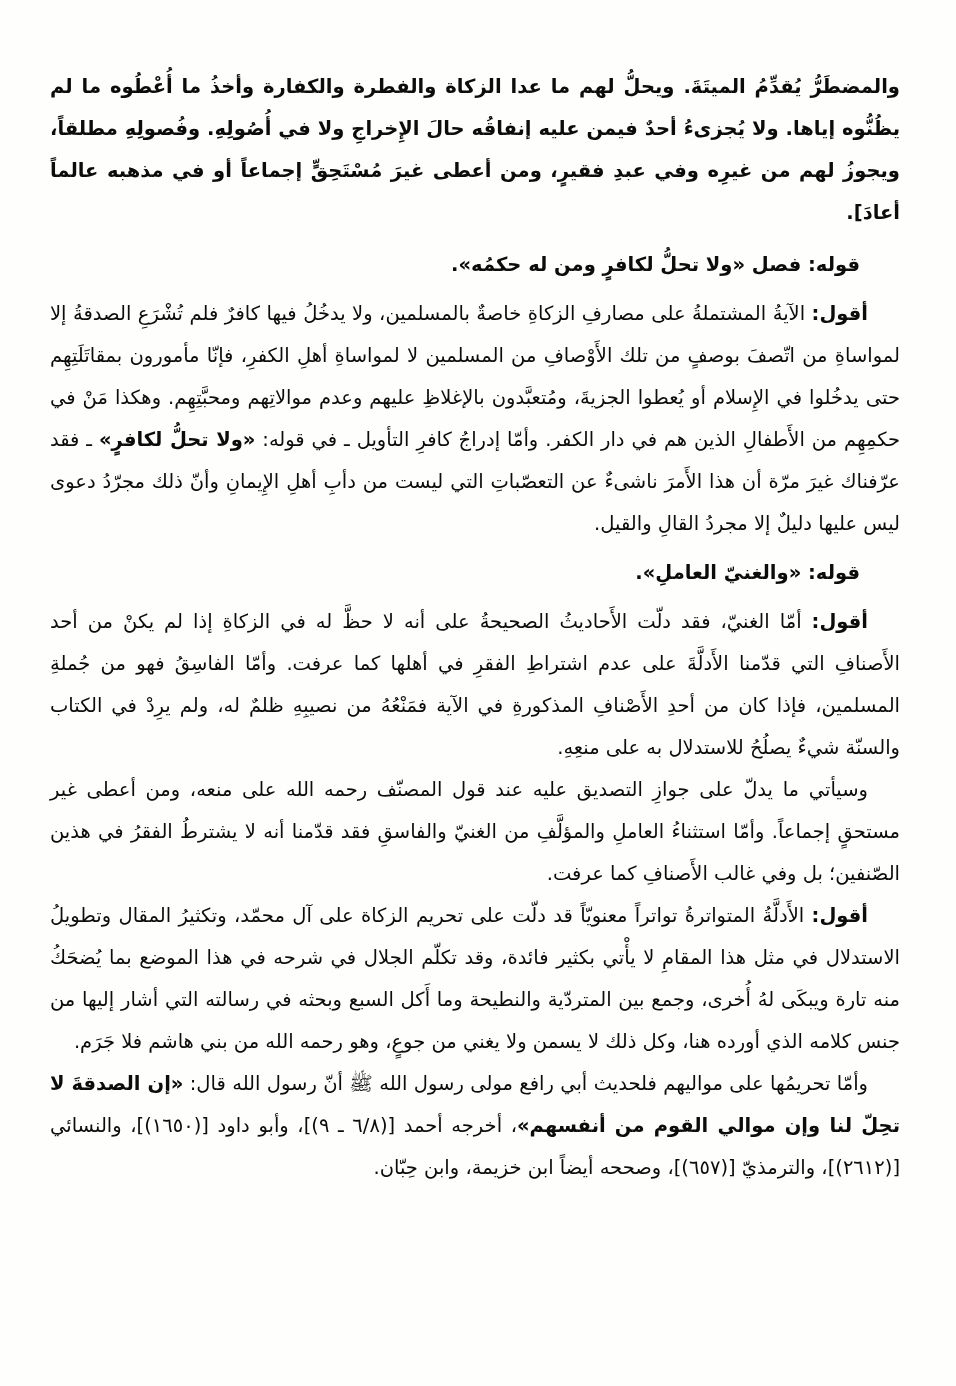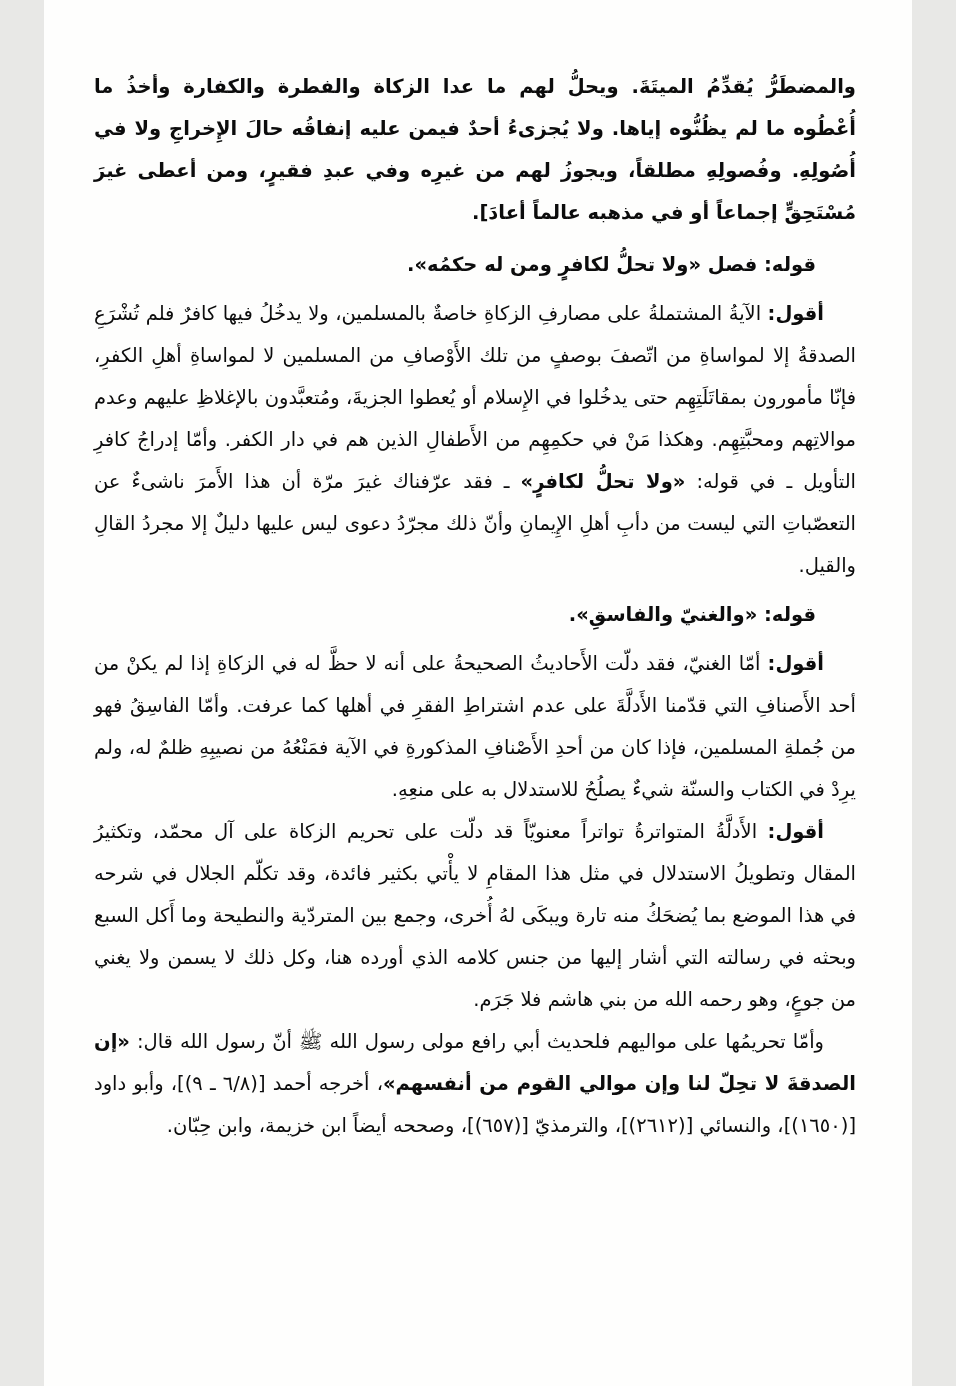--- a/index.html
+++ b/index.html
@@ -2,21 +2,21 @@
 <html lang="ar" dir="rtl"><head>
 <meta charset="utf-8">
 <style>
   html, body {
     margin: 0;
     padding: 0;
     background: #e8e8e6;
   }
   .page {
     position: relative;
-    width: 868px;
+    width: 956px;
     height: 1386px;
     margin: 0 auto;
     background: #fefefd;
     overflow: hidden;
     direction: rtl;
     font-family: "DejaVu Sans", sans-serif;
     color: #0c0c0c;
   }
   .text-block {
     position: absolute;
@@ -60,18 +60,19 @@
   }
 </style>
 </head>
 <body>
 
 <div class="page">
   <div class="text-block">
       <p class="para matn"><span class="b">والمضطَرُّ يُقدِّمُ الميتَةَ. ويحلُّ لهم ما عدا الزكاة والفطرة والكفارة وأخذُ ما أُعْطُوه ما لم يظُنُّوه إياها. ولا يُجزىءُ أحدٌ فيمن عليه إنفاقُه حالَ الإِخراجِ ولا في أُصُولِهِ. وفُصولِهِ مطلقاً، ويجوزُ لهم من غيرِه وفي عبدِ فقيرٍ، ومن أعطى غيرَ مُسْتَحِقٍّ إجماعاً أو في مذهبه عالماً أعادَ].</span></p>
       <p class="para qawluhu"><span class="b">قوله: فصل «ولا تحلُّ لكافرٍ ومن له حكمُه».</span></p>
       <p class="para commentary"><span class="b">أقول:</span><span> الآيةُ المشتملةُ على مصارفِ الزكاةِ خاصةٌ بالمسلمين، ولا يدخُلُ فيها كافرٌ فلم تُشْرَعِ الصدقةُ إلا لمواساةِ من اتّصفَ بوصفٍ من تلك الأَوْصافِ من المسلمين لا لمواساةِ أهلِ الكفرِ، فإنّا مأمورون بمقاتَلَتِهِم حتى يدخُلوا في الإِسلام أو يُعطوا الجزيةَ، ومُتعبَّدون بالإغلاظِ عليهم وعدم موالاتِهم ومحبَّتِهِم. وهكذا مَنْ في حكمِهِم من الأَطفالِ الذين هم في دار الكفر. وأمّا إدراجُ كافرِ التأويل ـ في قوله: </span><span class="b">«ولا تحلُّ لكافرٍ»</span><span> ـ فقد عرّفناك غيرَ مرّة أن هذا الأَمرَ ناشىءٌ عن التعصّباتِ التي ليست من دأبِ أهلِ الإِيمانِ وأنّ ذلك مجرّدُ دعوى ليس عليها دليلٌ إلا مجردُ القالِ والقيل.</span></p>
-      <p class="para qawluhu"><span class="b">قوله: «والغنيّ والفاسقِ».</span></p>
+      <p class="para qawluhu"><span class="b">قوله: «والغنيّ العاملِ».</span></p>
       <p class="para commentary"><span class="b">أقول:</span><span> أمّا الغنيّ، فقد دلّت الأَحاديثُ الصحيحةُ على أنه لا حظَّ له في الزكاةِ إذا لم يكنْ من أحد الأَصنافِ التي قدّمنا الأَدلَّةَ على عدم اشتراطِ الفقرِ في أهلها كما عرفت. وأمّا الفاسِقُ فهو من جُملةِ المسلمين، فإذا كان من أحدِ الأَصْنافِ المذكورةِ في الآية فمَنْعُهُ من نصيبِهِ ظلمٌ له، ولم يرِدْ في الكتاب والسنّة شيءٌ يصلُحُ للاستدلال به على منعِهِ.</span></p>
+      <p class="para commentary"><span>وسيأتي ما يدلّ على جوازِ التصديق عليه عند قول المصنّف رحمه الله على منعه، ومن أعطى غير مستحقٍ إجماعاً. وأمّا استثناءُ العاملِ والمؤلَّفِ من الغنيّ والفاسقِ فقد قدّمنا أنه لا يشترطُ الفقرُ في هذين الصّنفين؛ بل وفي غالب الأَصنافِ كما عرفت.</span></p>
       <p class="para commentary"><span class="b">أقول:</span><span> الأَدلَّةُ المتواترةُ تواتراً معنويّاً قد دلّت على تحريم الزكاة على آل محمّد، وتكثيرُ المقال وتطويلُ الاستدلال في مثل هذا المقامِ لا يأْتي بكثير فائدة، وقد تكلّم الجلال في شرحه في هذا الموضع بما يُضحَكُ منه تارة ويبكَى لهُ أُخرى، وجمع بين المتردّية والنطيحة وما أَكل السبع وبحثه في رسالته التي أشار إليها من جنس كلامه الذي أورده هنا، وكل ذلك لا يسمن ولا يغني من جوعٍ، وهو رحمه الله من بني هاشم فلا جَرَم.</span></p>
       <p class="para commentary"><span>وأمّا تحريمُها على مواليهم فلحديث أبي رافع مولى رسول الله ﷺ أنّ رسول الله قال: </span><span class="b">«إن الصدقةَ لا تحِلّ لنا وإن موالي القوم من أنفسهم»</span><span>، أخرجه أحمد [(٦/٨ ـ ٩)]، وأبو داود [(١٦٥٠)]، والنسائي [(٢٦١٢)]، والترمذيّ [(٦٥٧)]، وصححه أيضاً ابن خزيمة، وابن حِبّان.</span></p>
     </div>
 </div>
 
 </body></html>

